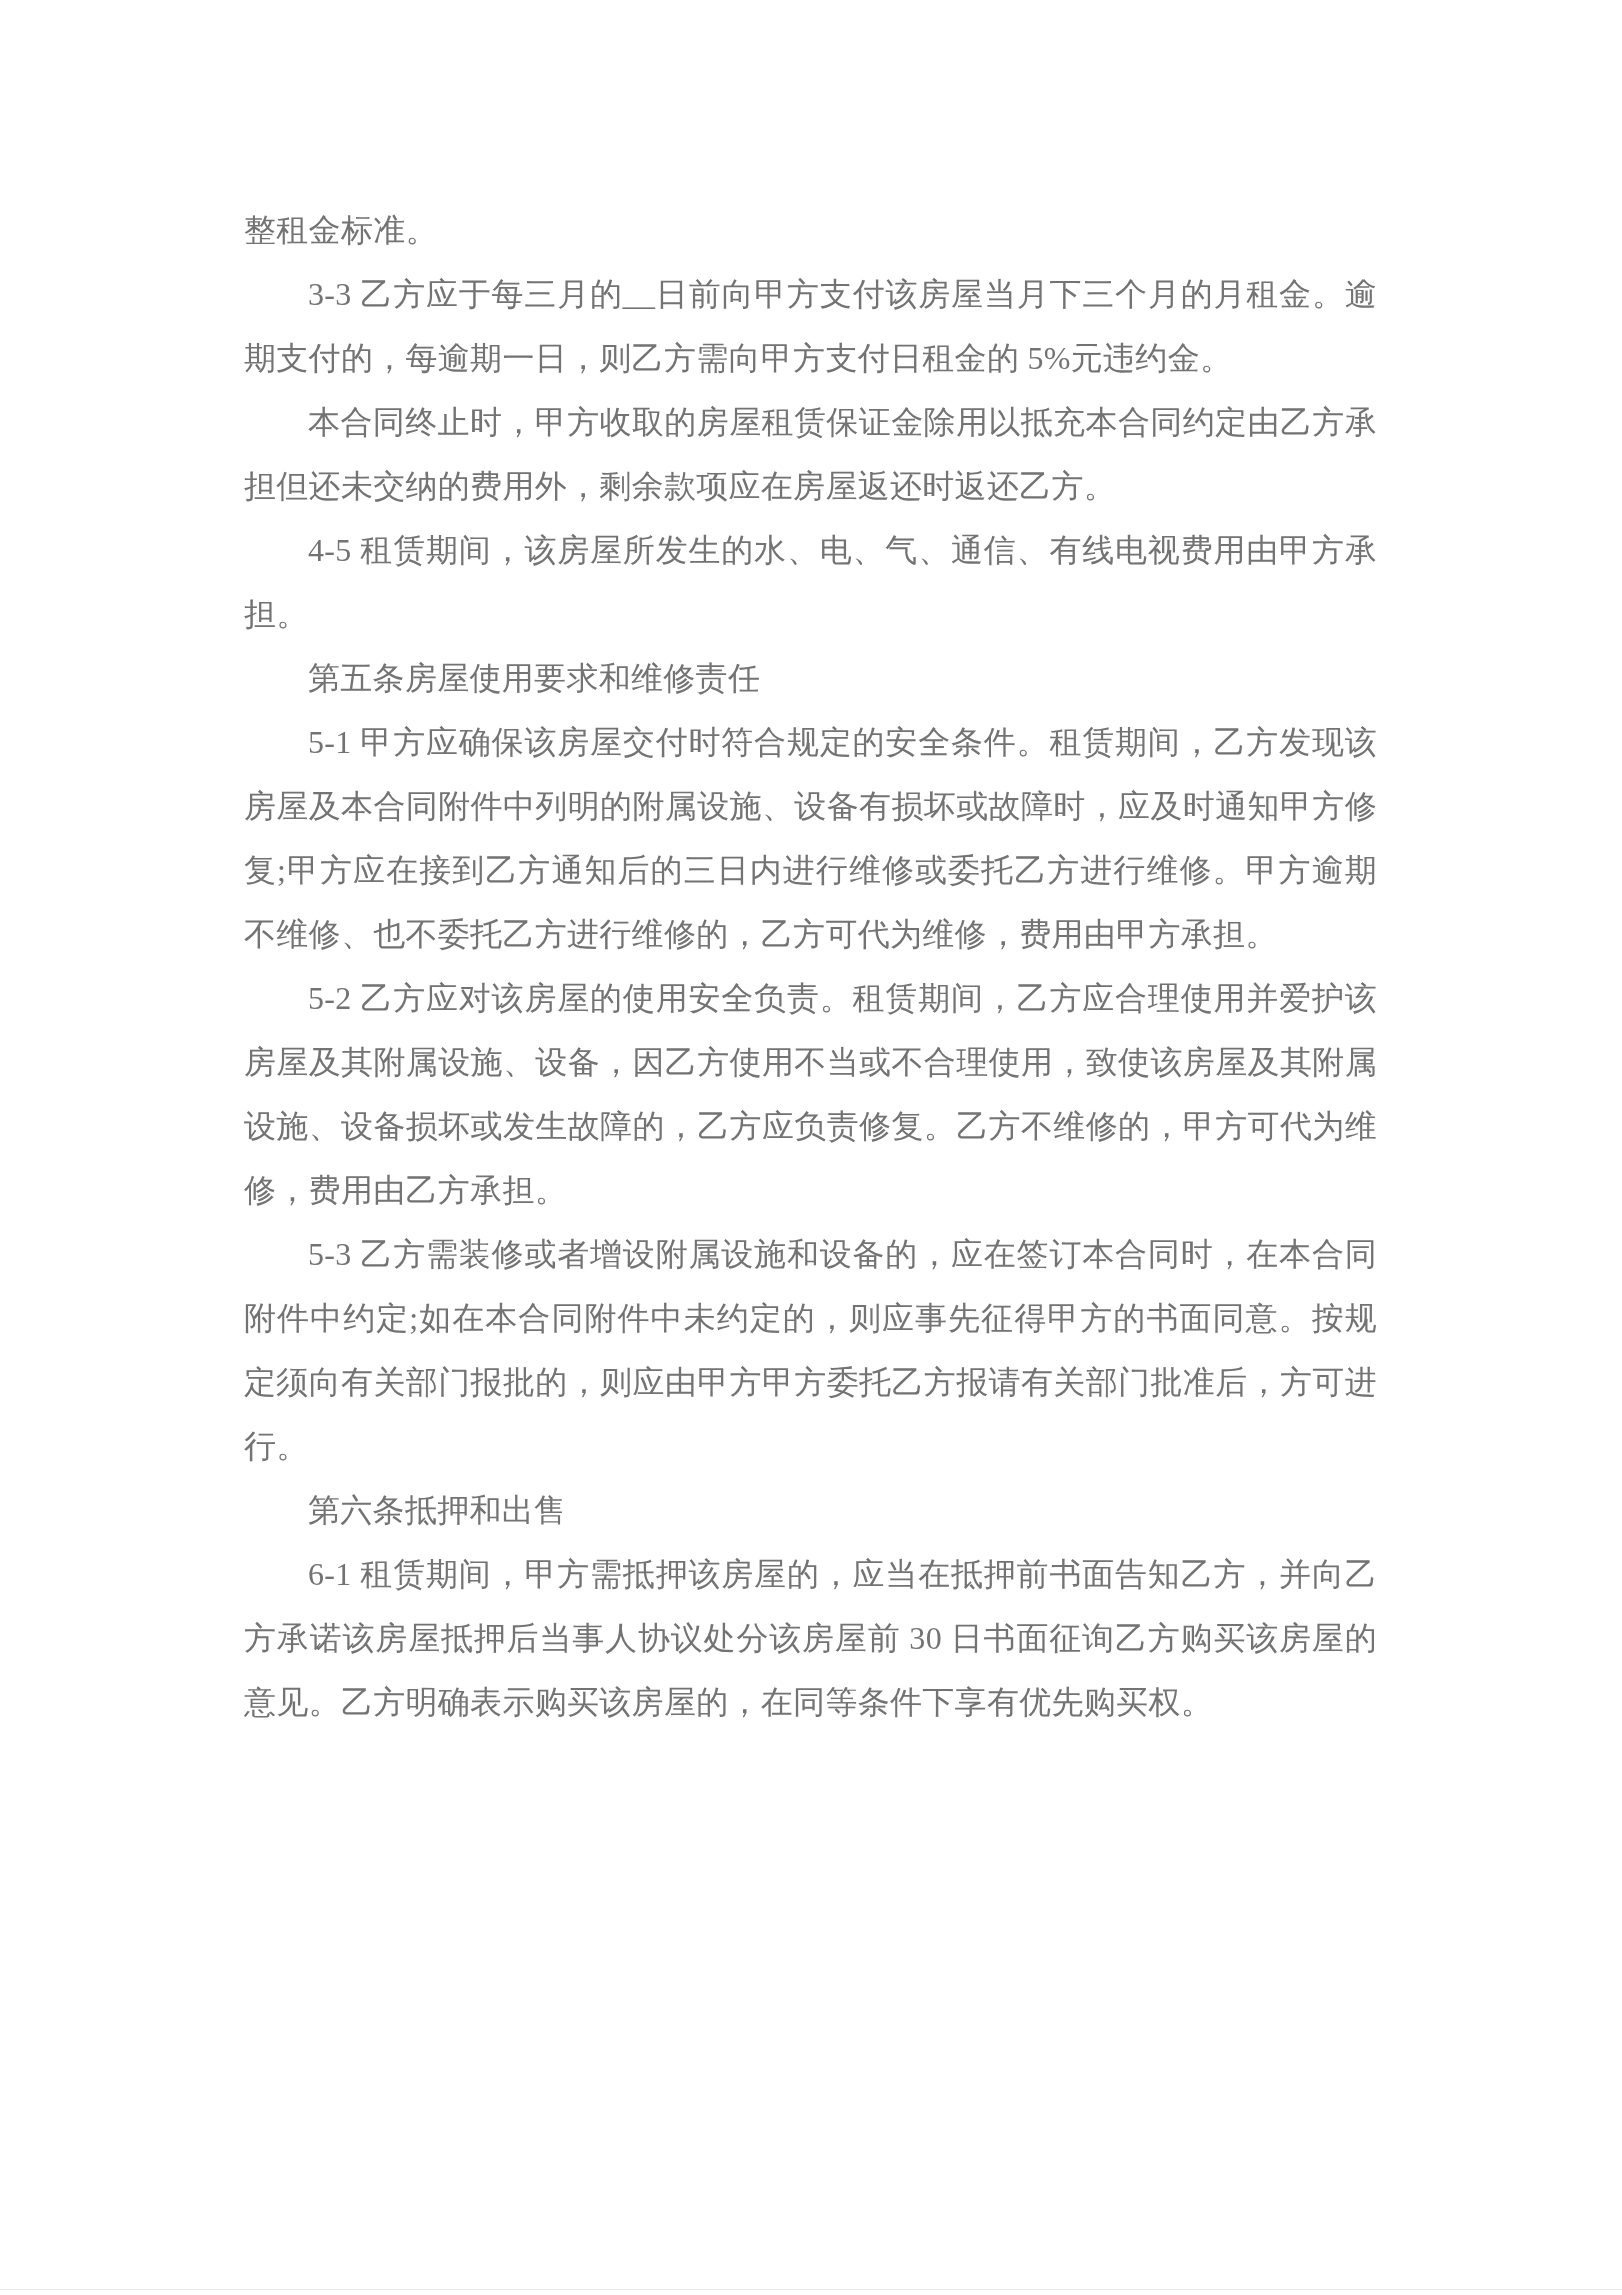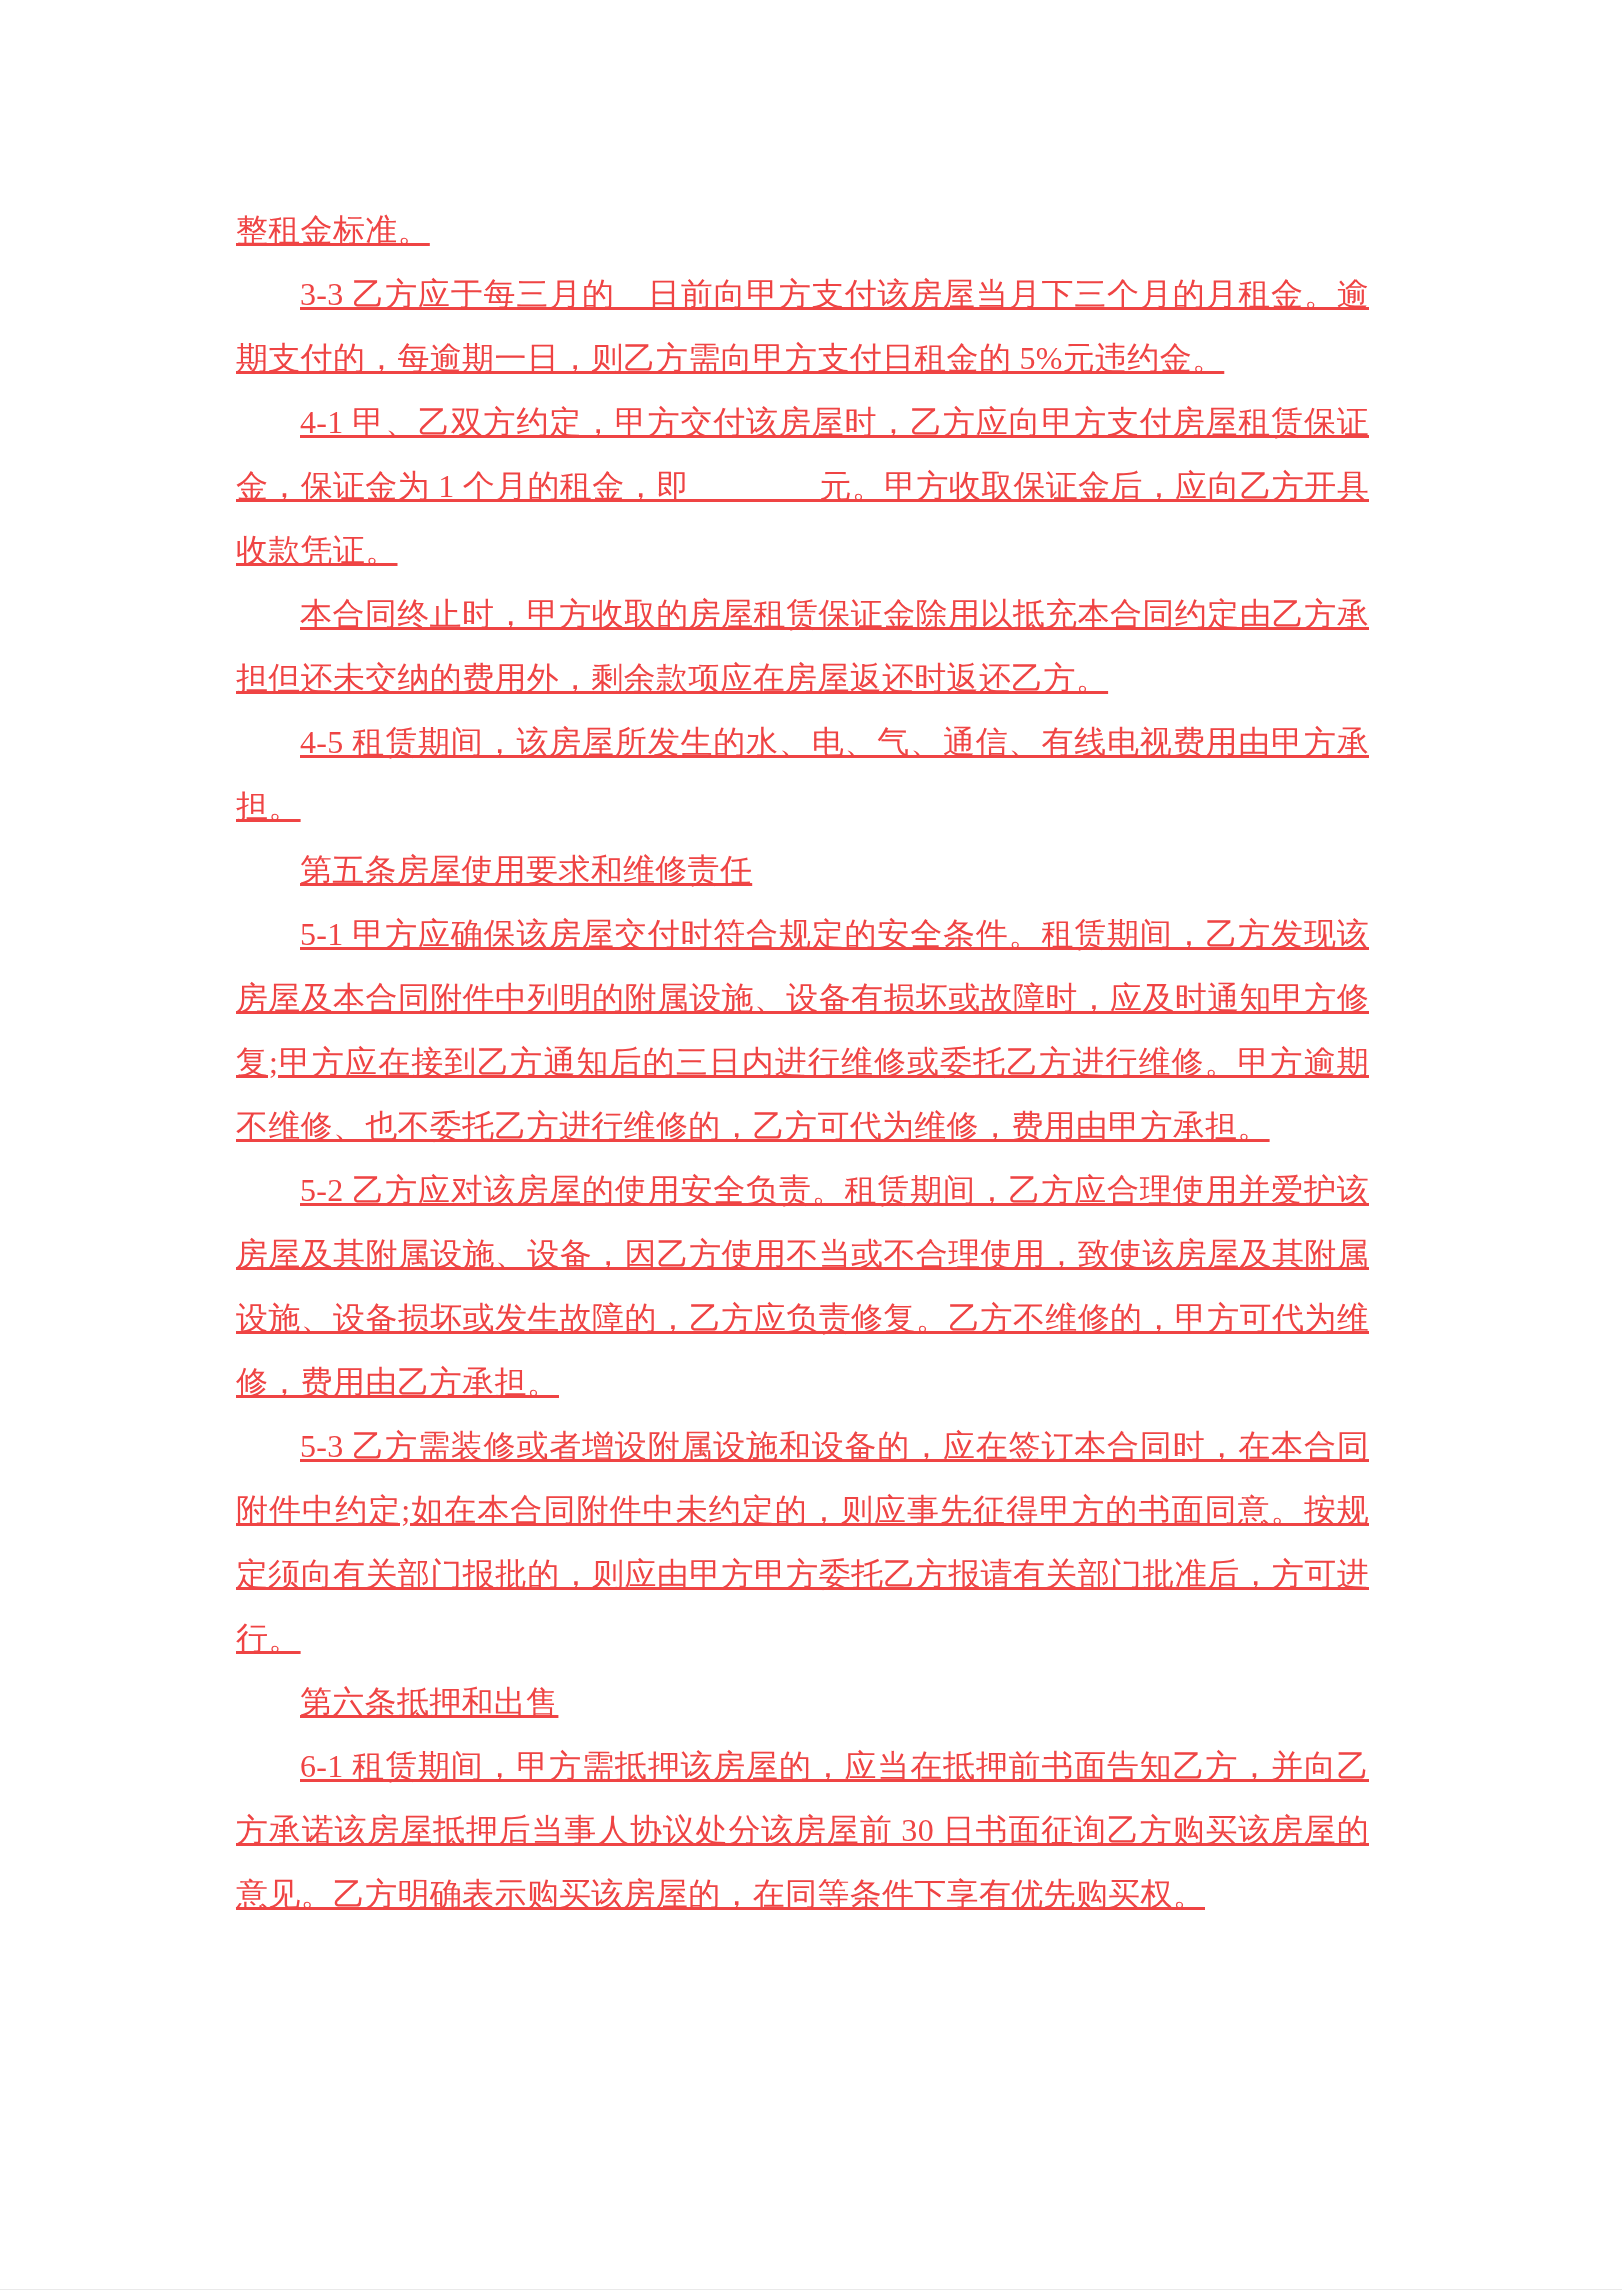--- a/index.html
+++ b/index.html
@@ -17,30 +17,29 @@
   .page {
     position: absolute;
     left: 0;
     top: 0;
     width: 1623px;
     height: 2295px;
     background: #ffffff;
   }
   .content {
     position: absolute;
-    left: 236px;
+    left: 244px;
     top: 198px;
     width: 1133px;
-    color: #ef4444;
+    color: #737373;
     font-size: 32px;
     line-height: 64px;
     text-align: justify;
     text-justify: inter-ideograph;
     letter-spacing: 0.3px;
-    text-decoration: underline;
   }
   .content p {
     margin: 0;
     padding: 0;
   }
   .content p.indent {
     text-indent: 2em;
   }
   .page-edge {
     position: absolute;
@@ -51,21 +50,20 @@
     background: #e9e9e9;
   }
 </style>
 </head>
 <body>
 
 <div class="page">
   <div class="content">
       <p class="">整租金标准。</p>
       <p class="indent">3-3 乙方应于每三月的__日前向甲方支付该房屋当月下三个月的月租金。逾期支付的，每逾期一日，则乙方需向甲方支付日租金的 5%元违约金。</p>
-      <p class="indent">4-1 甲、乙双方约定，甲方交付该房屋时，乙方应向甲方支付房屋租赁保证金，保证金为 1 个月的租金，即________元。甲方收取保证金后，应向乙方开具收款凭证。</p>
       <p class="indent">本合同终止时，甲方收取的房屋租赁保证金除用以抵充本合同约定由乙方承担但还未交纳的费用外，剩余款项应在房屋返还时返还乙方。</p>
       <p class="indent">4-5 租赁期间，该房屋所发生的水、电、气、通信、有线电视费用由甲方承担。</p>
       <p class="indent">第五条房屋使用要求和维修责任</p>
       <p class="indent">5-1 甲方应确保该房屋交付时符合规定的安全条件。租赁期间，乙方发现该房屋及本合同附件中列明的附属设施、设备有损坏或故障时，应及时通知甲方修复;甲方应在接到乙方通知后的三日内进行维修或委托乙方进行维修。甲方逾期不维修、也不委托乙方进行维修的，乙方可代为维修，费用由甲方承担。</p>
       <p class="indent">5-2 乙方应对该房屋的使用安全负责。租赁期间，乙方应合理使用并爱护该房屋及其附属设施、设备，因乙方使用不当或不合理使用，致使该房屋及其附属设施、设备损坏或发生故障的，乙方应负责修复。乙方不维修的，甲方可代为维修，费用由乙方承担。</p>
       <p class="indent">5-3 乙方需装修或者增设附属设施和设备的，应在签订本合同时，在本合同附件中约定;如在本合同附件中未约定的，则应事先征得甲方的书面同意。按规定须向有关部门报批的，则应由甲方甲方委托乙方报请有关部门批准后，方可进行。</p>
       <p class="indent">第六条抵押和出售</p>
       <p class="indent">6-1 租赁期间，甲方需抵押该房屋的，应当在抵押前书面告知乙方，并向乙方承诺该房屋抵押后当事人协议处分该房屋前 30 日书面征询乙方购买该房屋的意见。乙方明确表示购买该房屋的，在同等条件下享有优先购买权。</p>
     </div>
   <div class="page-edge"></div>

